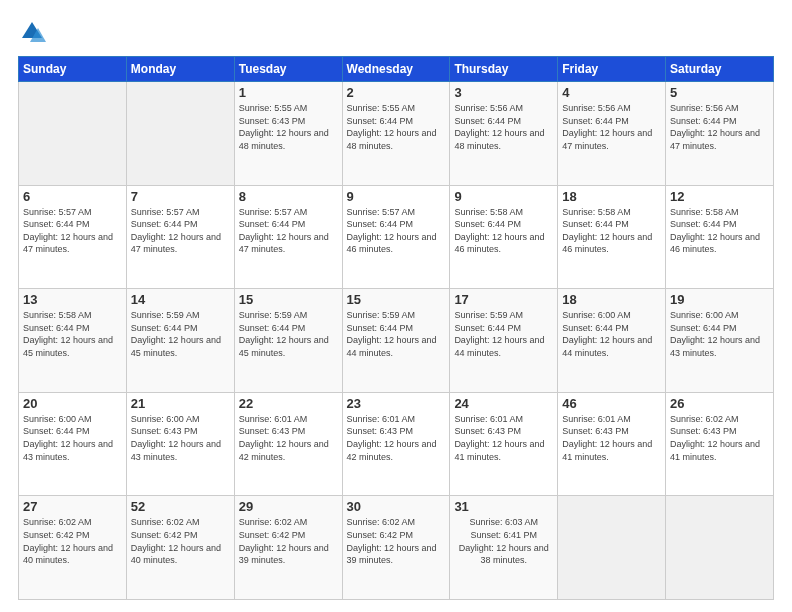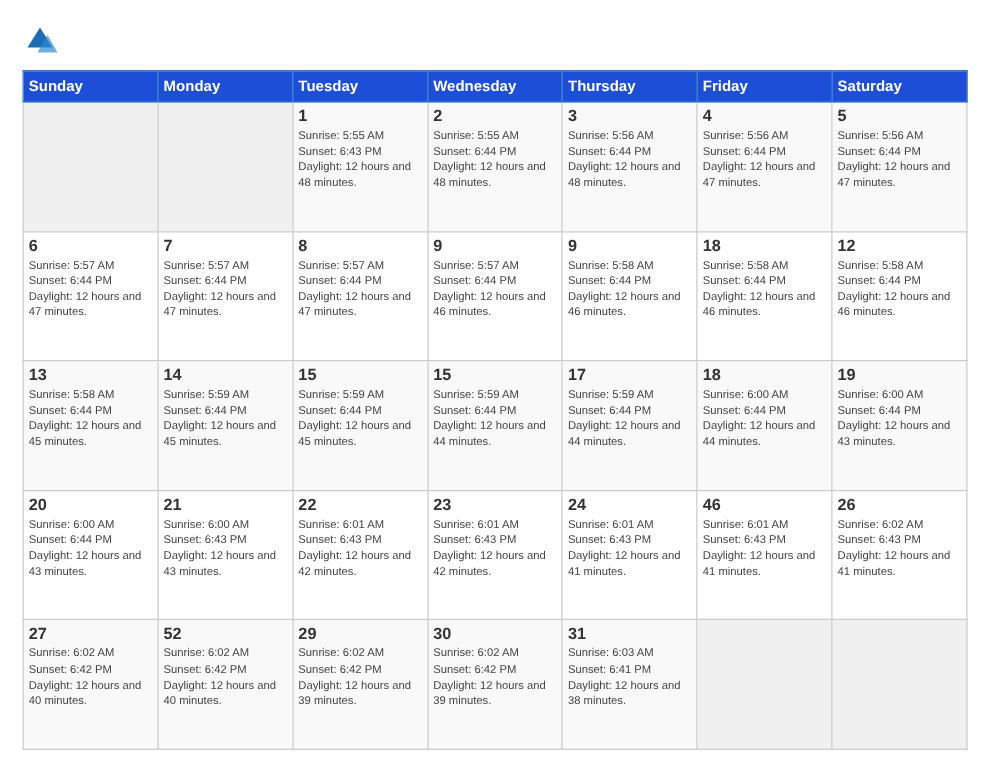--- a/index.html
+++ b/index.html
@@ -327,21 +327,21 @@
 Daylight: 12 hours and 39 minutes.</div>
           </td>
           <td>
             <span class="day-num">30</span>
             <div class="day-info" style="white-space: pre-line;">Sunrise: 6:02 AM
 Sunset: 6:42 PM
 Daylight: 12 hours and 39 minutes.</div>
           </td>
           <td>
             <span class="day-num">31</span>
-            <div class="day-info" style="white-space: pre-line;">Sunrise: 6:03 AM
+            <div class="day-info" style="white-space: pre-line; text-align: center;">Sunrise: 6:03 AM
 Sunset: 6:41 PM
 Daylight: 12 hours and 38 minutes.</div>
           </td>
           <td class="empty-cell"></td>
           <td class="empty-cell"></td>
         </tr>
       </tbody>
   </table>
 </div>
 

